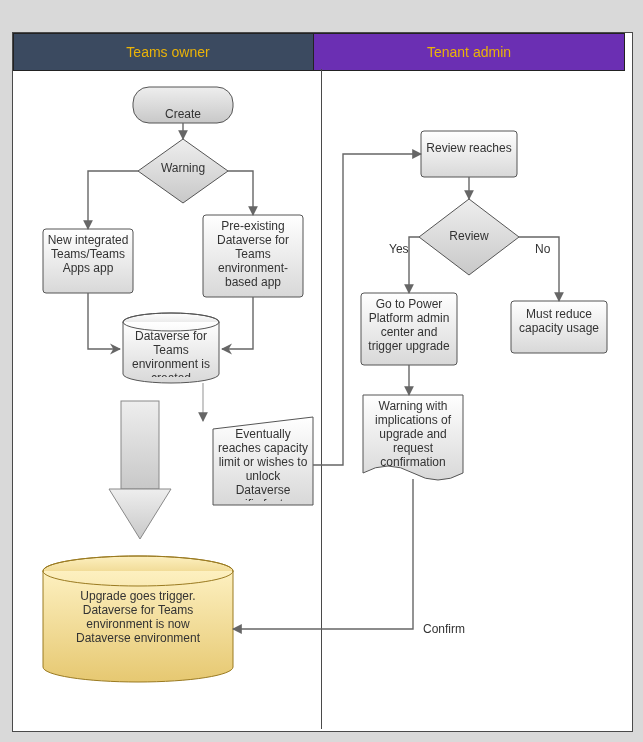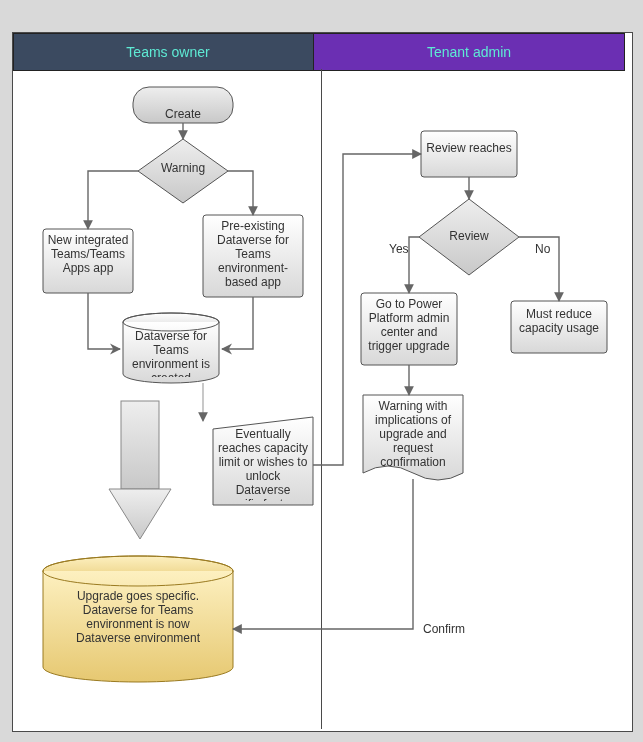--- a/index.html
+++ b/index.html
@@ -1,19 +1,19 @@
 <!DOCTYPE html>
 <html><head>
 <meta charset="utf-8">
 <style>
   html,body{margin:0;padding:0;font-family:"Segoe UI",Arial,sans-serif;font-size:12px;color:#333}
   .page{width:643px;height:742px;background:#d9d9d9;position:relative}
   .topbar{position:absolute;left:0;top:0;right:0;height:32px;background:#d9d9d9}
   .canvas{position:absolute;left:12px;top:32px;width:619px;height:698px;background:#fff;border:1px solid #4a4a4a}
-  .lane-head{position:absolute;top:0;height:36px;color:#5eead4;display:flex;align-items:center;justify-content:center;font-size:14px;border:1px solid #222}
+  .lane-head{position:absolute;top:0;height:36px;color:#eab308;display:flex;align-items:center;justify-content:center;font-size:14px;border:1px solid #222}
   .lane-head.left{left:0;width:308px;background:#3b4a60}
   .lane-head.right{left:300px;width:310px;background:#6b2fb3}
   .lane-divider{position:absolute;top:36px;left:308px;width:0;height:660px;border-left:1px solid #4a4a4a}
   svg{position:absolute;left:0;top:36px;width:619px;height:660px}
   .text-center{text-align:center}
 </style>
 </head>
 <body>
 
 <div class="page">
@@ -74,21 +74,21 @@
       </g>
 
       <polygon points="200,360 300,348 300,436 200,436" fill="url(#gProc)" stroke="#555"></polygon>
       <foreignObject x="204" y="358" width="92" height="74"><div xmlns="http://www.w3.org/1999/xhtml" class="text-center">Eventually reaches capacity limit or wishes to unlock Dataverse specific features</div></foreignObject>
 
       <g>
         <ellipse cx="125" cy="502" rx="95" ry="15" fill="url(#gGold)" stroke="#9a7a20"></ellipse>
         <path d="M30,502 v96 a95,15 0 0 0 190,0 v-96" fill="url(#gGold)" stroke="#9a7a20"></path>
         <ellipse cx="125" cy="502" rx="95" ry="15" fill="none" stroke="#9a7a20"></ellipse>
       </g>
-      <foreignObject x="48" y="520" width="154" height="70"><div xmlns="http://www.w3.org/1999/xhtml" class="text-center">Upgrade goes specific. Dataverse for Teams environment is now Dataverse environment</div></foreignObject>
+      <foreignObject x="48" y="520" width="154" height="70"><div xmlns="http://www.w3.org/1999/xhtml" class="text-center">Upgrade goes trigger. Dataverse for Teams environment is now Dataverse environment</div></foreignObject>
 
       <rect x="408" y="62" width="96" height="46" rx="3" fill="url(#gProc)" stroke="#555"></rect>
       <foreignObject x="410" y="72" width="92" height="28"><div xmlns="http://www.w3.org/1999/xhtml" class="text-center">Review reaches</div></foreignObject>
 
       <polygon points="456,130 506,168 456,206 406,168" fill="url(#gTerm)" stroke="#555"></polygon>
       <foreignObject x="426" y="160" width="60" height="18"><div xmlns="http://www.w3.org/1999/xhtml" class="text-center">Review</div></foreignObject>
 
       <rect x="348" y="224" width="96" height="72" rx="3" fill="url(#gProc)" stroke="#555"></rect>
       <foreignObject x="350" y="228" width="92" height="64"><div xmlns="http://www.w3.org/1999/xhtml" class="text-center">Go to Power Platform admin center and trigger upgrade</div></foreignObject>
 

